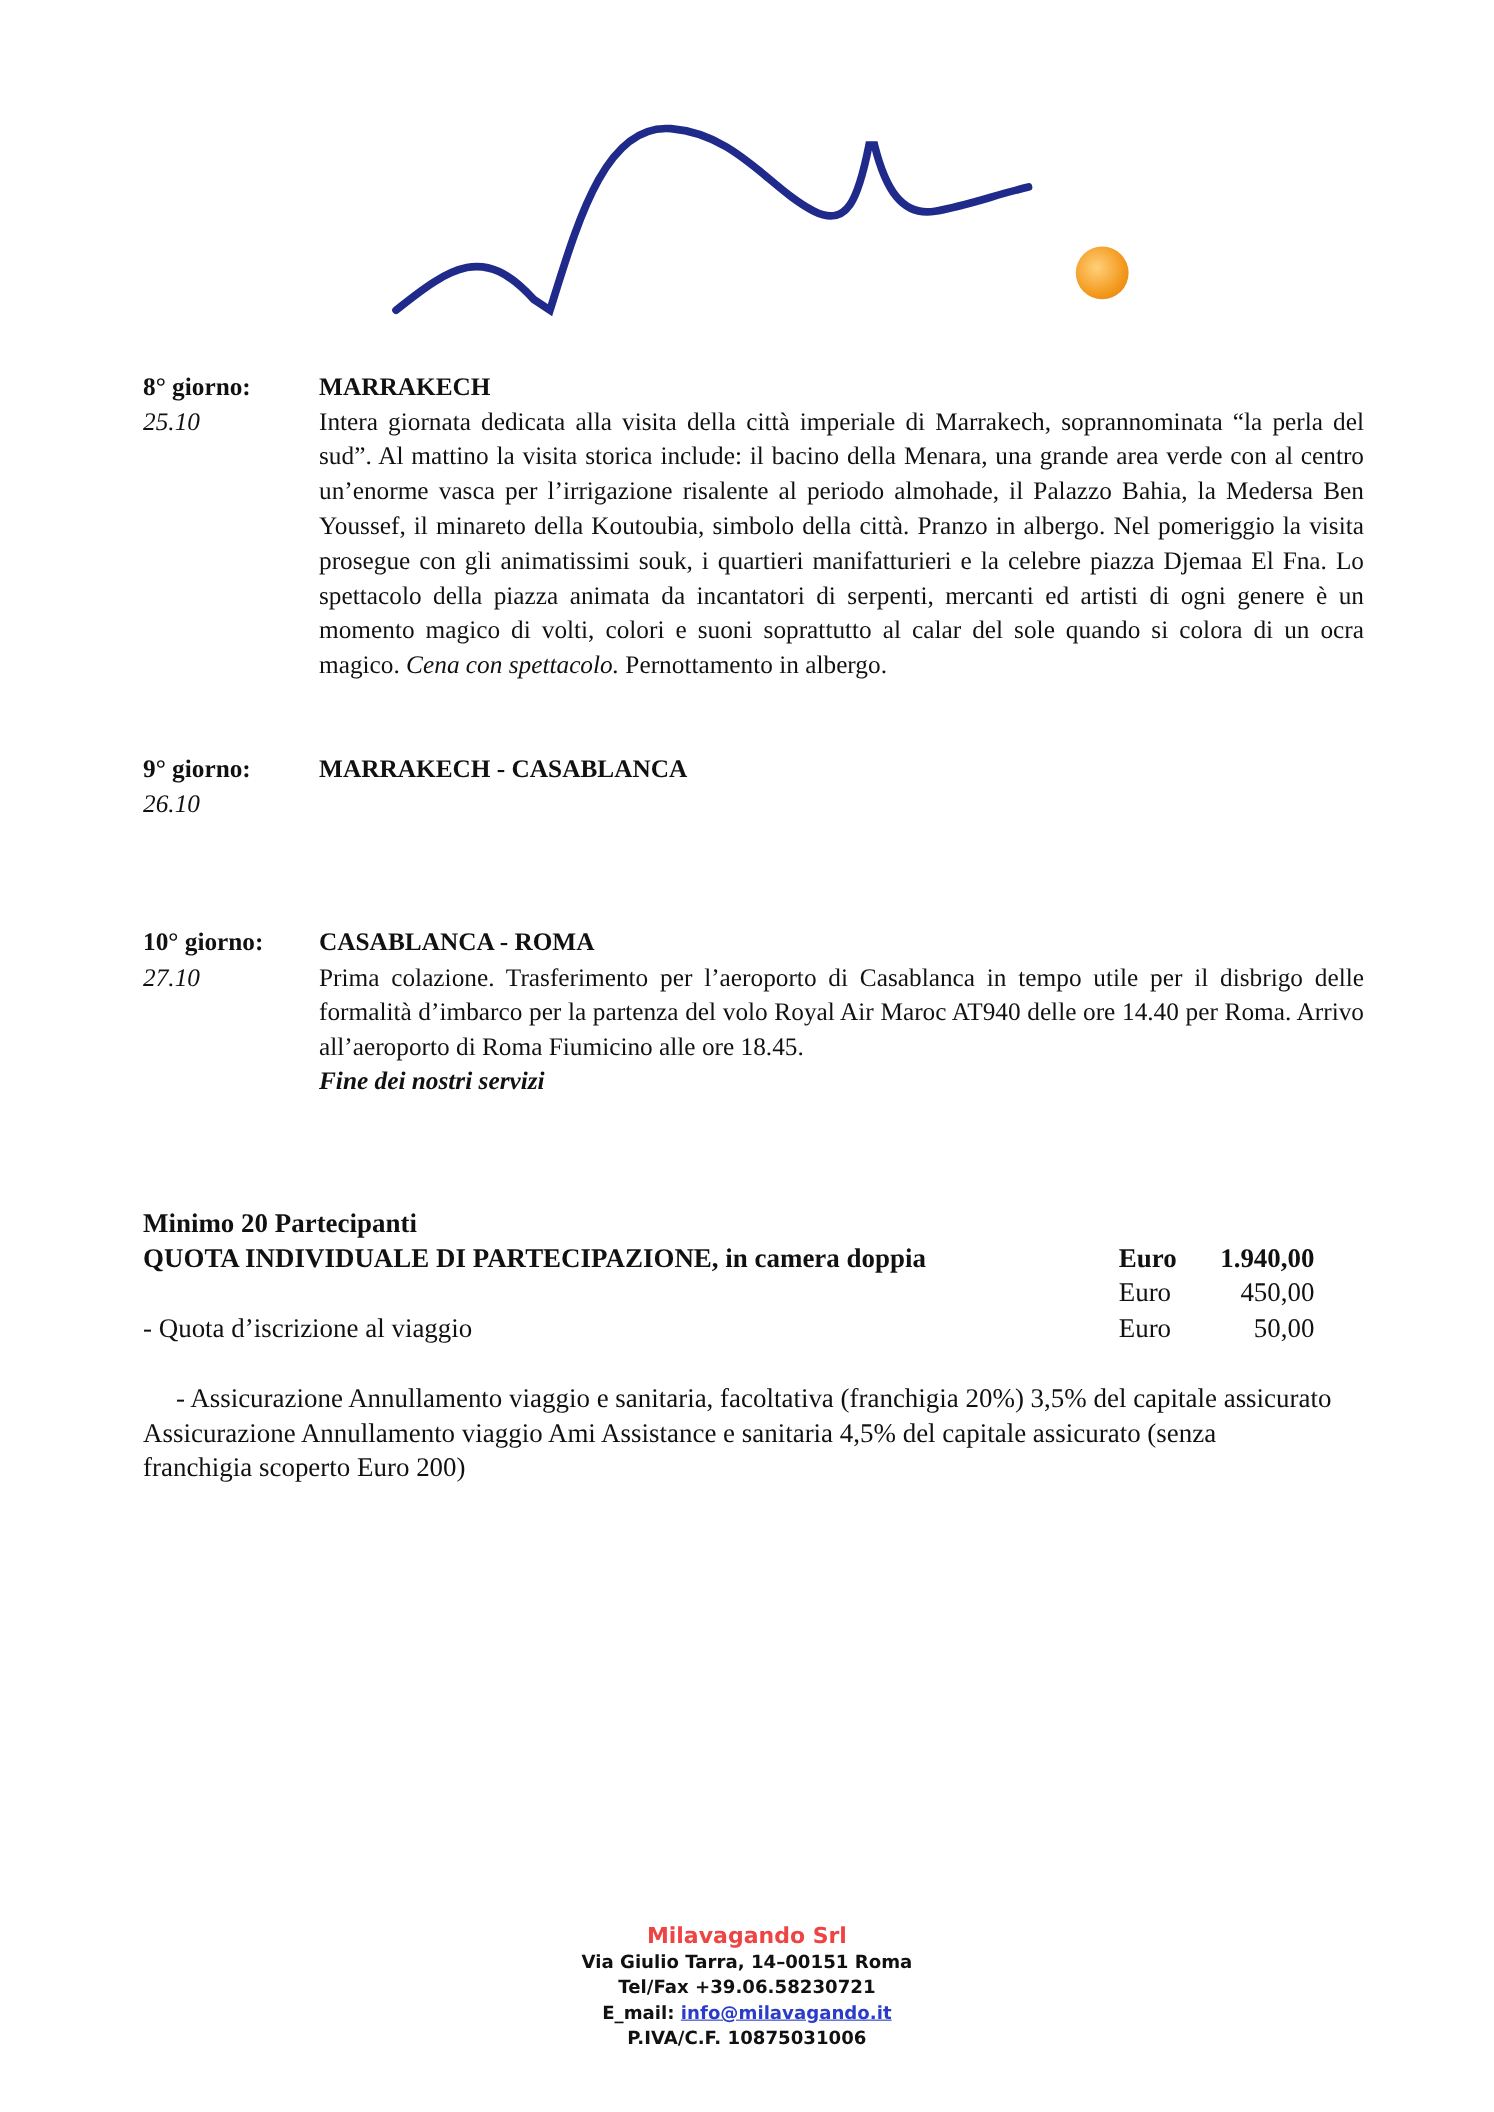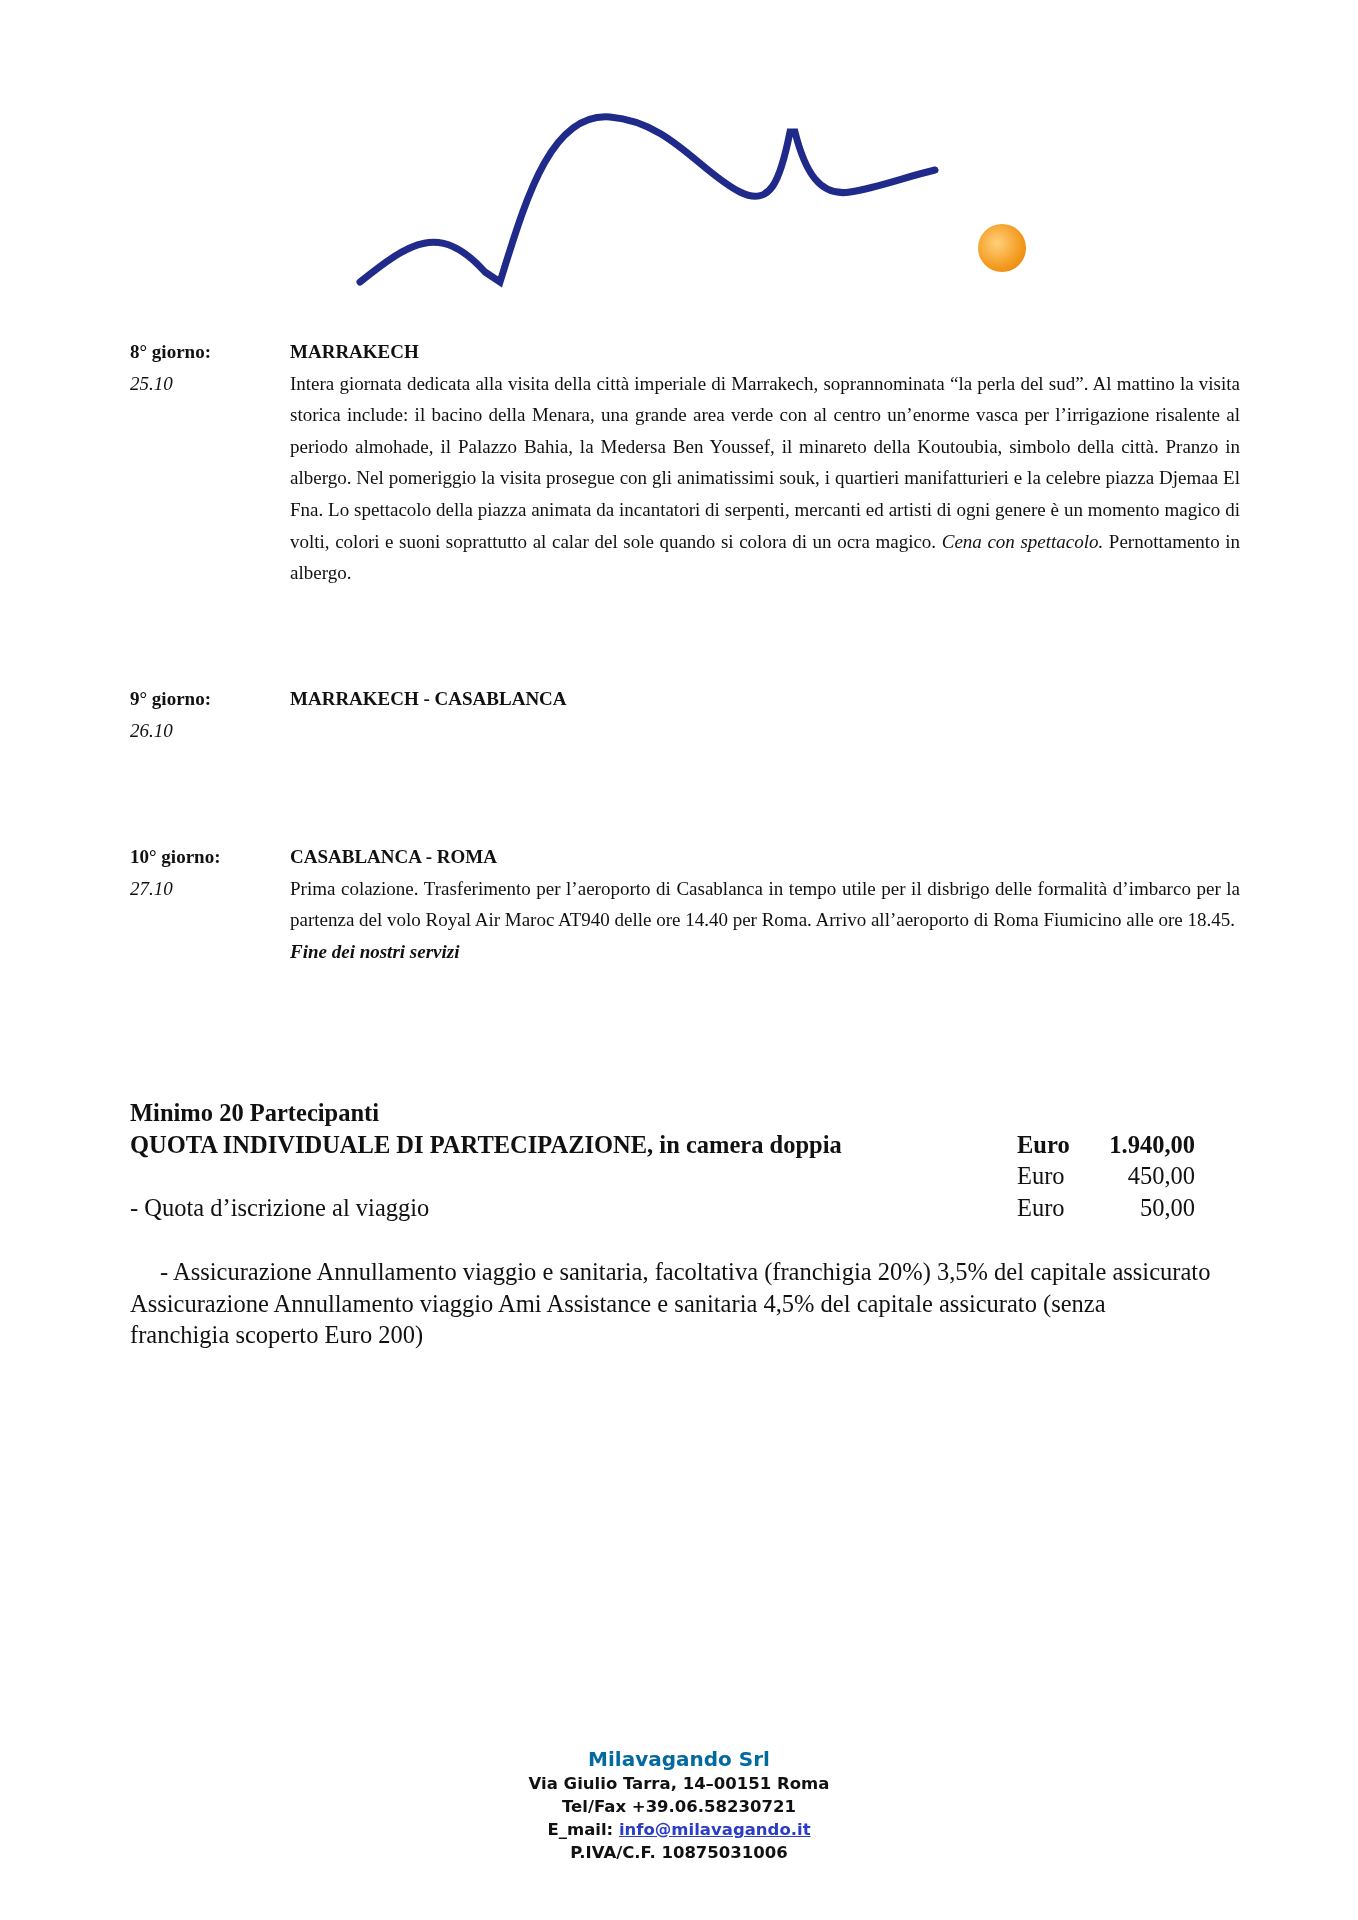--- a/index.html
+++ b/index.html
@@ -3,37 +3,37 @@
 <meta charset="utf-8">
 <style>
   html, body { margin: 0; padding: 0; background: #ffffff; }
   body { width: 1358px; height: 1920px; position: relative; overflow: hidden;
          font-family: "Liberation Serif", "DejaVu Serif", serif; color: #111; }
   .logo { position: absolute; left: 350px; top: 112px; width: 660px; height: 200px; }
   .logo-text { position: absolute; left: 196px; top: 110px; font-family: "DejaVu Sans", sans-serif;
                font-weight: bold; font-size: 66px; letter-spacing: 2px; color: #111; line-height: 1; }
   .sun { position: absolute; left: 628px; top: 112px; width: 48px; height: 48px; border-radius: 50%;
          background: radial-gradient(circle at 40% 40%, #ffd07a, #f39a1e 60%, #e0780a); }
-  .day { position: absolute; left: 130px; width: 1110px; font-size: 19px; line-height: 31.6px; }
+  .day { position: absolute; left: 130px; width: 1110px; font-size: 23px; line-height: 31.6px; }
   .day .label { position: absolute; left: 0; top: 0; width: 160px; font-weight: bold; }
   .day .date { position: absolute; left: 0; top: 31.6px; font-weight: normal; font-style: italic; }
   .day .content { margin-left: 160px; }
   .day .title { font-weight: bold; }
   .day .body { text-align: justify; }
   .bold { font-weight: bold; }
   .ital { font-style: italic; }
   .boldital { font-weight: bold; font-style: italic; }
   .pricing { position: absolute; left: 130px; top: 1097px; width: 1070px; font-size: 24.5px; line-height: 31.6px; }
   .row { position: relative; height: 31.6px; }
   .row .curr { position: absolute; left: 887px; }
   .row .amt { position: absolute; right: 5px; text-align: right; }
   .insurance { position: absolute; left: 130px; top: 1256px; width: 1100px; font-size: 24.5px; line-height: 31.6px; }
   .footer { position: absolute; left: 0; width: 1358px; top: 1746px; text-align: center;
             font-family: "DejaVu Sans", sans-serif; font-weight: bold; font-size: 16.5px; line-height: 23px; color: #111; }
-  .footer .company { color: #0369a1; font-size: 20px; line-height: 26px; }
+  .footer .company { color: #ef4444; font-size: 20px; line-height: 26px; }
   .footer a { color: #2a3cc8; text-decoration: underline; }
 </style>
 </head>
 <body>
 
 <div class="logo">
   <svg width="660" height="200" viewBox="0 0 660 200">
     <path d="M10,170 C60,130 90,110 135,160 L150,170 C175,90 200,0 260,5 C320,10 350,60 390,80 C420,95 430,70 440,20 L445,20 C455,60 470,85 500,80 C530,75 555,65 585,58" fill="none" stroke="#1f2a8a" stroke-width="7" stroke-linecap="round"></path>
   </svg>
   <div class="sun"></div>

